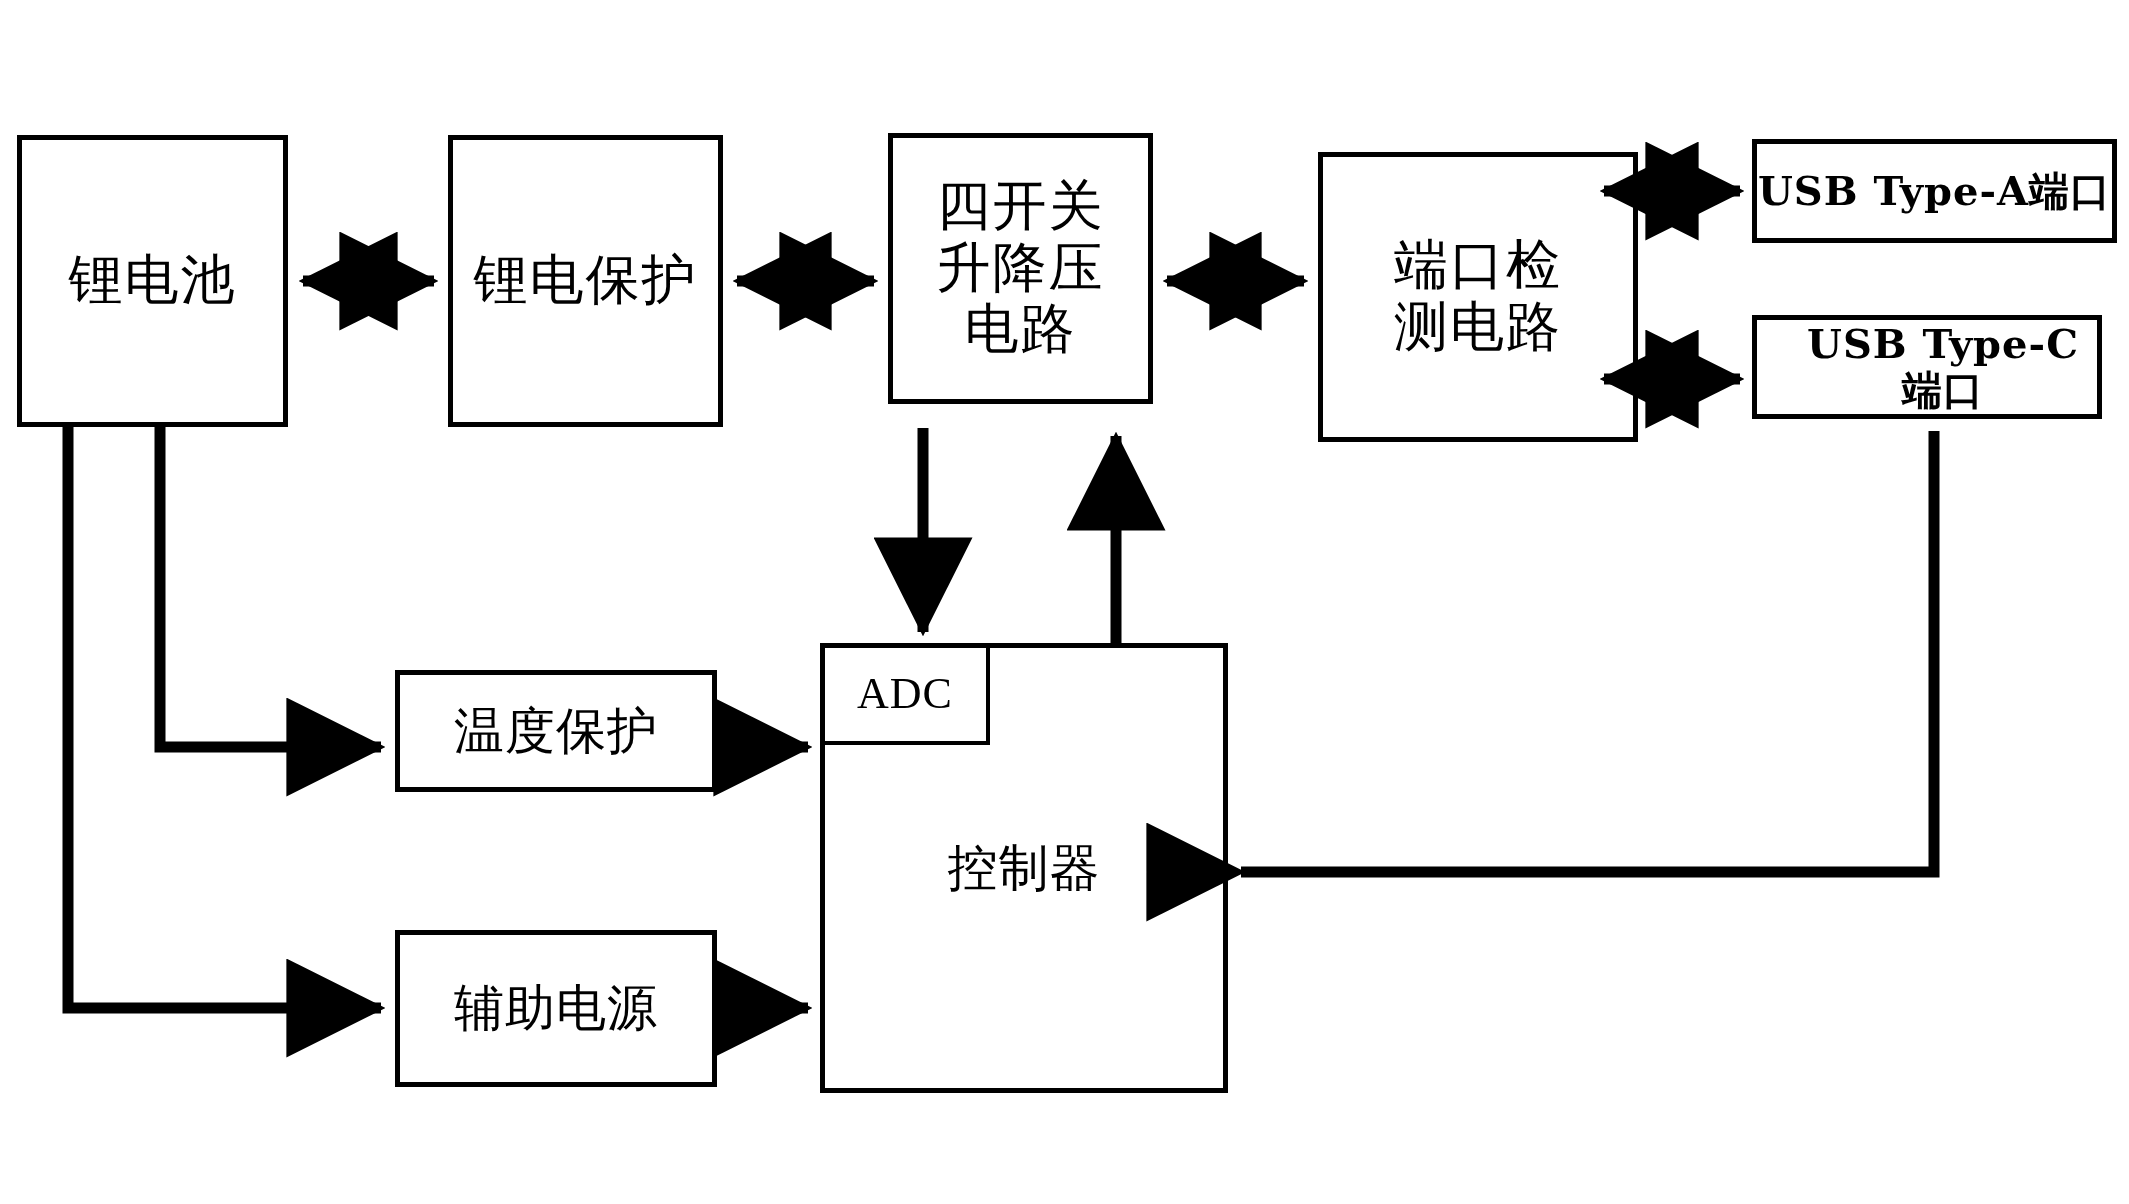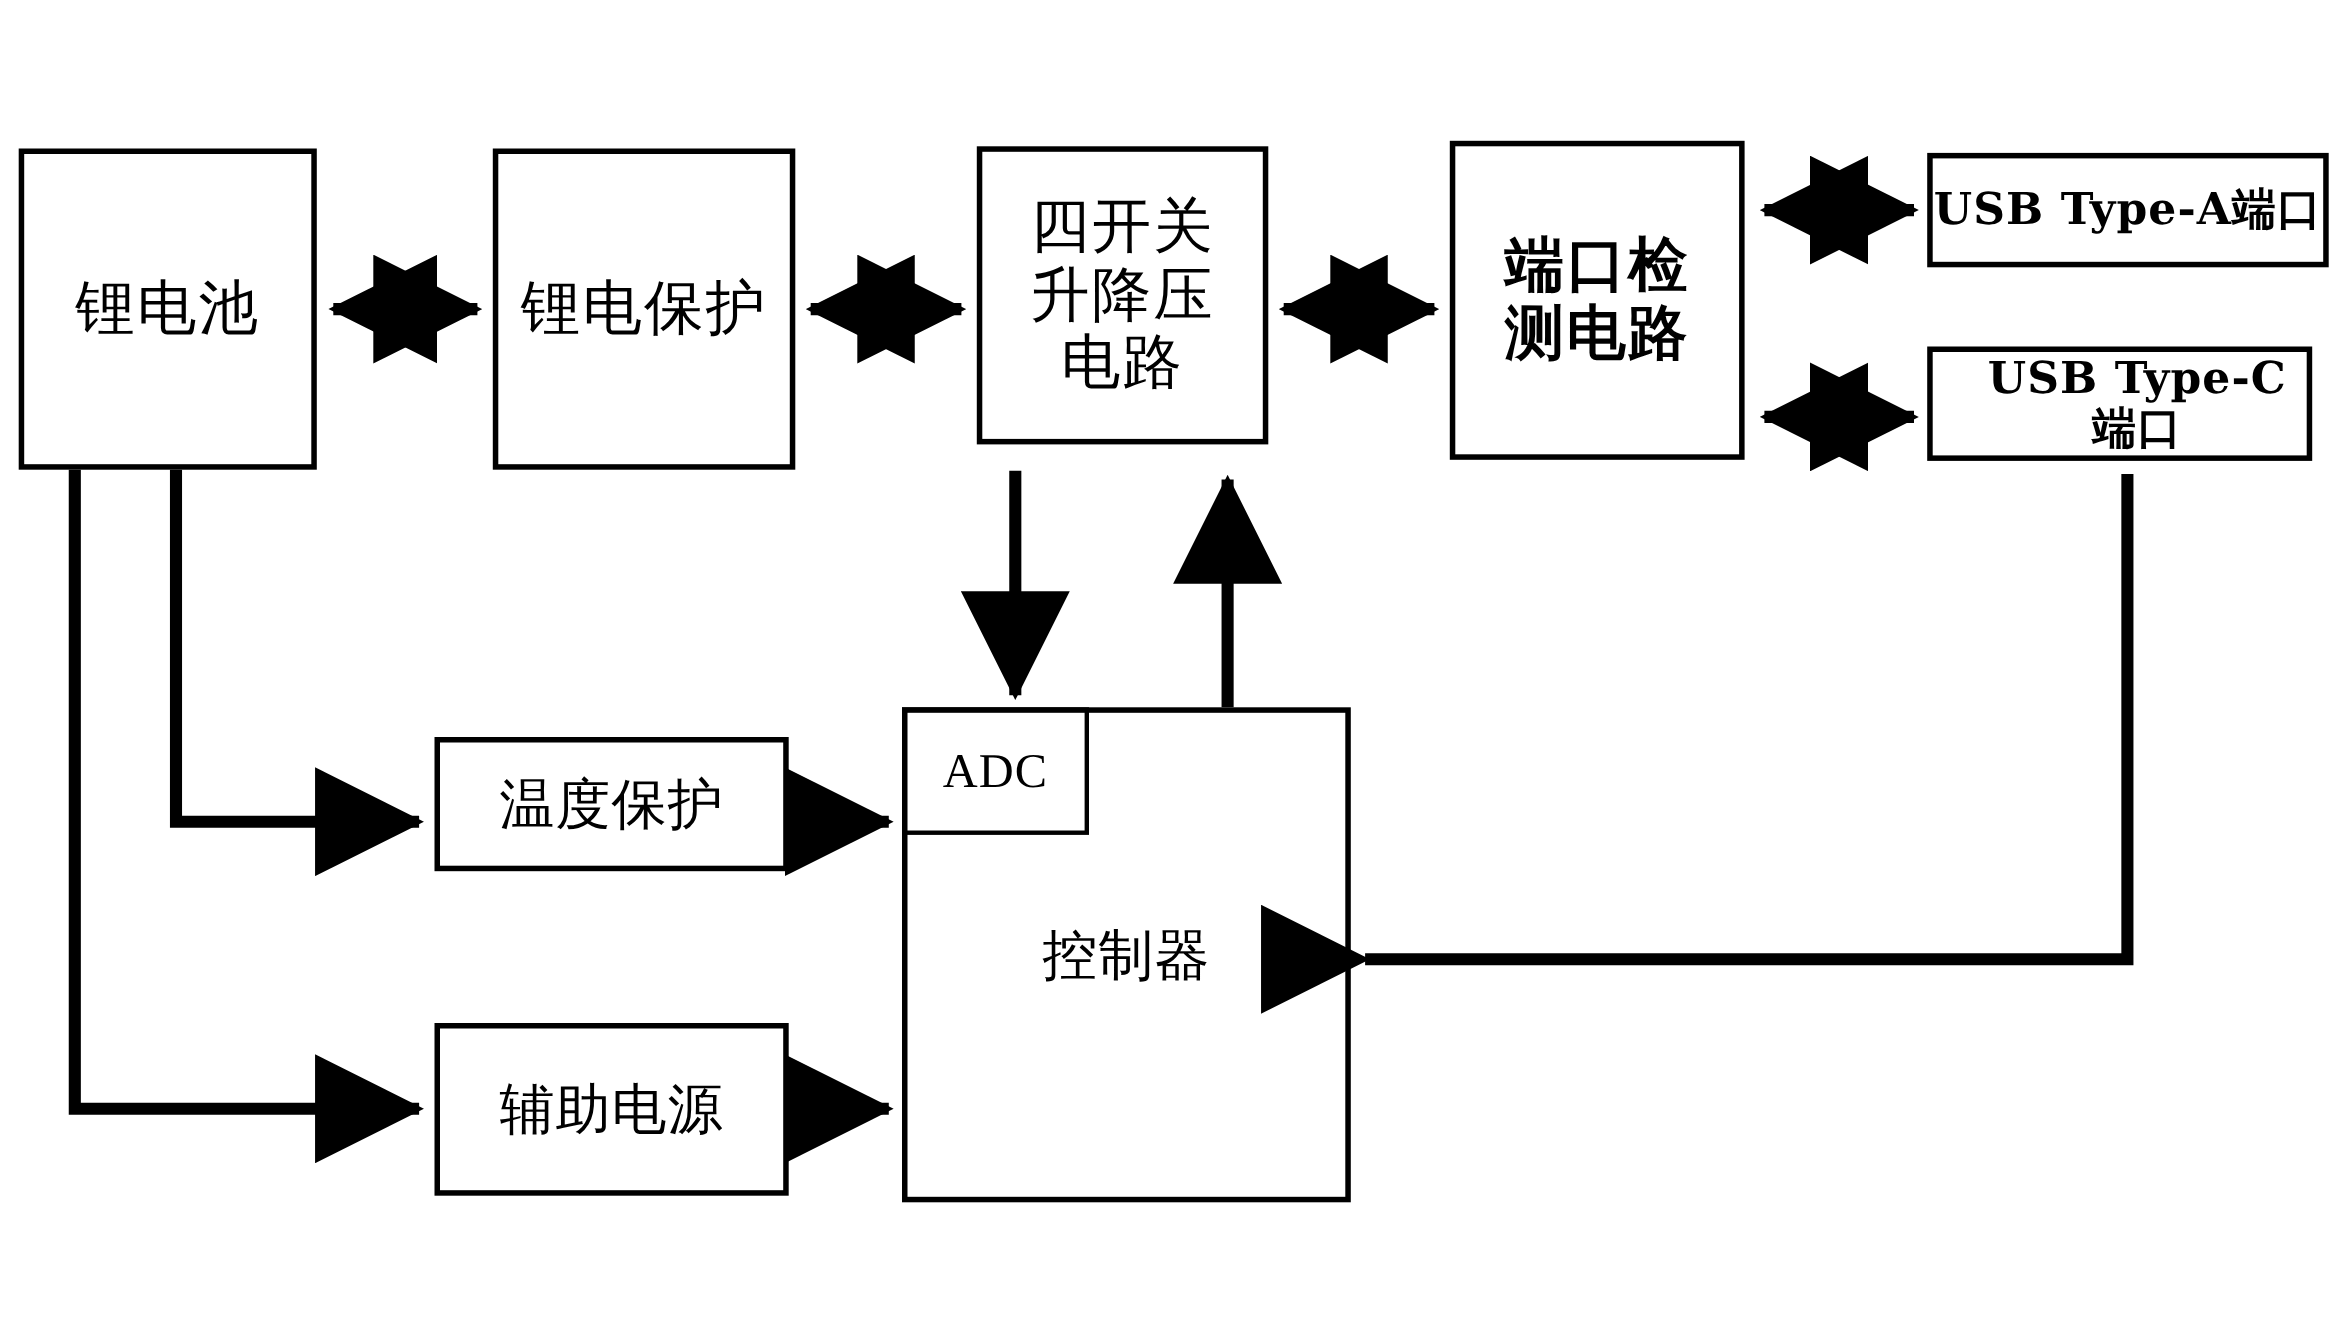--- a/index.html
+++ b/index.html
@@ -123,21 +123,21 @@
   <div class="blk cjk" style="left:448px; top:135px; width:275px; height:292px;">
     <span>锂电保护</span>
   </div>
 
   <div class="blk cjk" style="left:888px; top:133px; width:265px; height:271px;">
     <span>四开关
 升降压
 电路</span>
   </div>
 
-  <div class="blk cjk" style="left:1318px; top:128px; width:268px; height:290px;font-weight:bold;">
+  <div class="blk cjk" style="left:1318px; top:152px; width:320px; height:290px;">
     <span>端口检
 测电路</span>
   </div>
 
   <div class="blk lat" style="left:1752px; top:139px; width:365px; height:104px;">
     <span>USB Type-A端口</span>
   </div>
 
   <div class="blk lat" style="left:1752px; top:315px; width:350px; height:104px;padding-left:32px;">
     <span>USB Type-C端口</span>
@@ -148,18 +148,18 @@
   </div>
 
   <div class="blk cjk-s" style="left:395px; top:930px; width:322px; height:157px;">
     <span>辅助电源</span>
   </div>
 
   <div class="blk" style="left:820px; top:643px; width:408px; height:450px;"></div>
 
   <div class="ctrl-label cjk-s" style="left:820px; top:835px; width:408px;">控制器</div>
 
-  <div class="blk sub lat-s" style="left:820px; top:643px; width:170px; height:116px;text-align:right;">
+  <div class="blk sub lat-s" style="left:820px; top:643px; width:170px; height:102px;text-align:right;">
     <span>ADC</span>
   </div>
 
 
 </div>
 
 </body></html>

